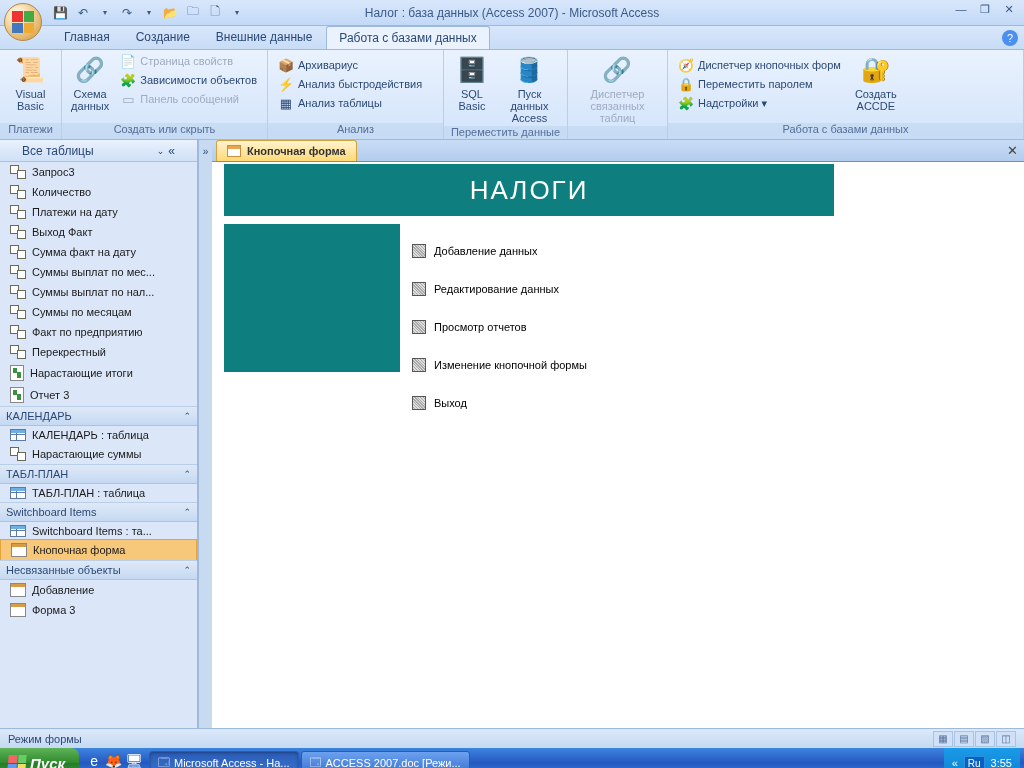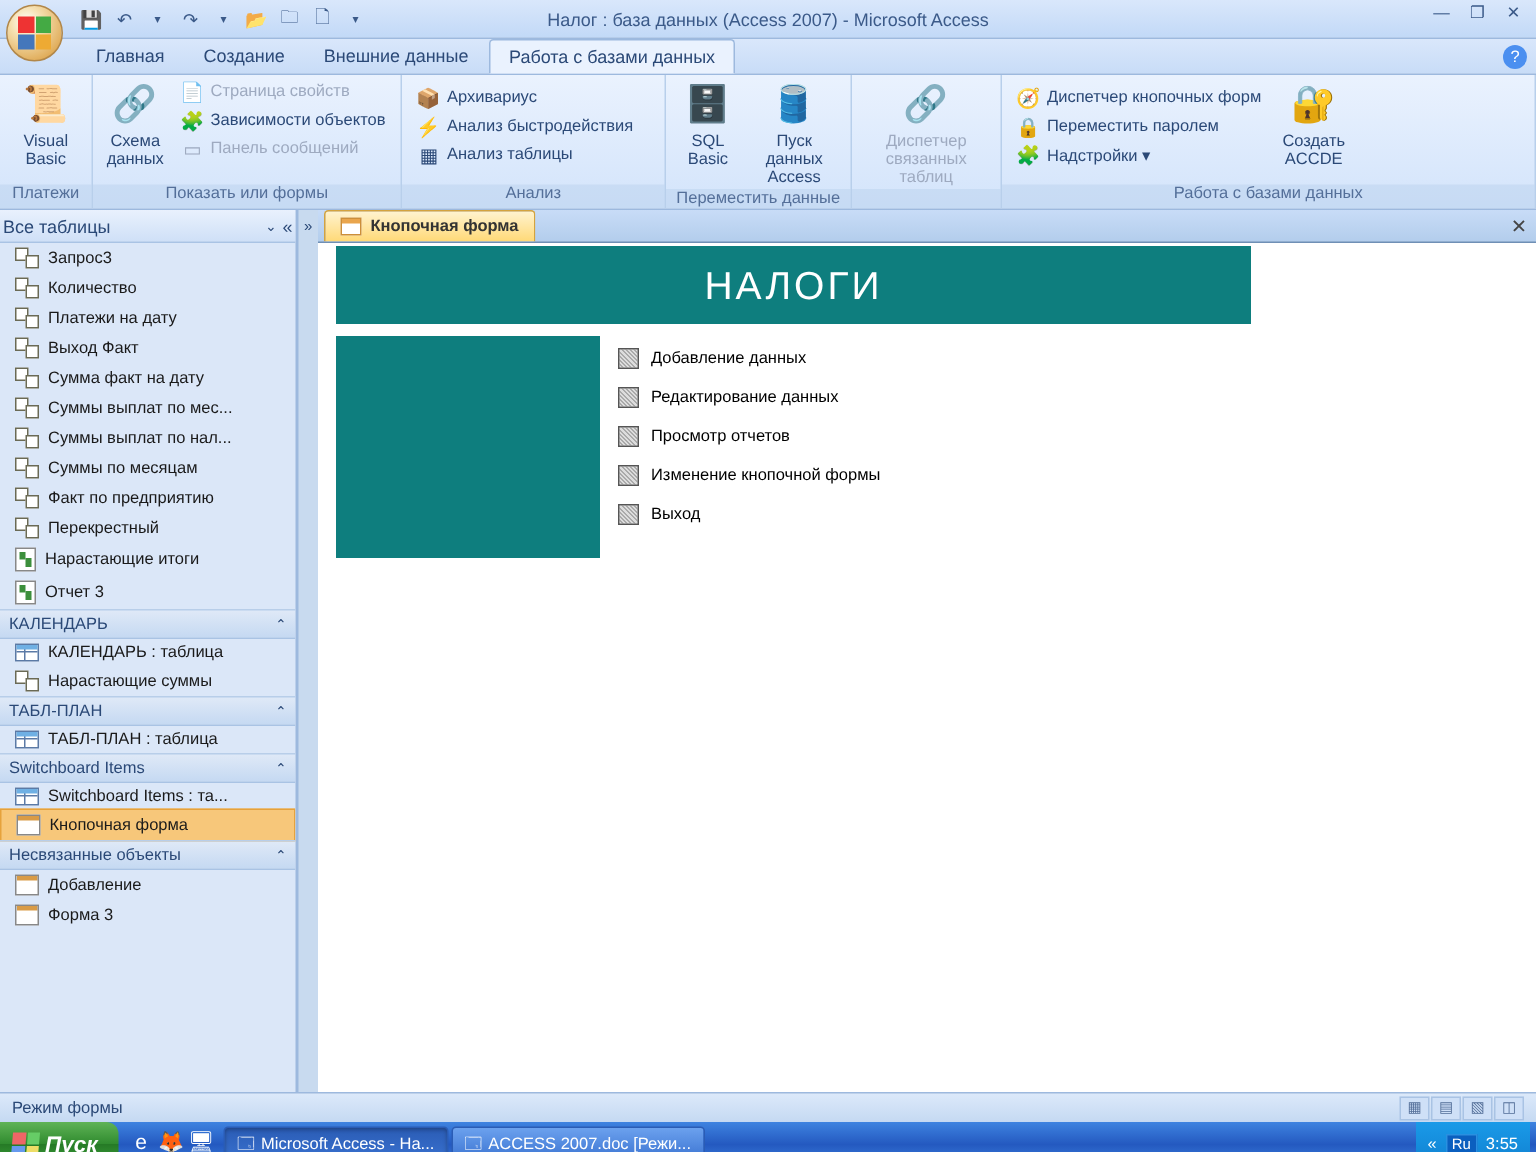--- a/index.html
+++ b/index.html
@@ -30,21 +30,21 @@
 .rb-btn-big { display:flex; flex-direction:column; align-items:center; width: 54px; padding: 2px 0; font-size: 11px; color: #2b4977; text-align:center; line-height: 12px; cursor: default;}
 .rb-btn-big .ico { width: 32px; height: 32px; margin-bottom:2px; display:flex; align-items:center; justify-content:center; font-size:24px; }
 .rb-list { display:flex; flex-direction:column; gap:1px; }
 .rb-item { display:flex; align-items:center; gap:4px; font-size: 11px; color:#2b4977; padding: 1px 4px; white-space:nowrap; cursor: default;}
 .rb-item.disabled { color:#9eaac0; }
 .rb-item .ico-s { width:16px; height:16px; font-size:13px; display:inline-flex; align-items:center; justify-content:center; }
 
 
 .workspace { display:flex; height: 588px; background:#d6e2f2; }
 .navpane { width: 198px; background:#dbe7f8; border-right: 1px solid #9db9de; display:flex; flex-direction:column; overflow: hidden; }
-.nav-header { height: 22px; background: linear-gradient(#e9f1fd,#cfe0f7); border-bottom:1px solid #a9c3e4; display:flex; align-items:center; padding: 0 2px; font-size:12px; color:#2b4977; justify-content:space-between;}
+.nav-header { height: 22px; background: linear-gradient(#e9f1fd,#cfe0f7); border-bottom:1px solid #a9c3e4; display:flex; align-items:center; padding: 0 22px; font-size:12px; color:#2b4977; justify-content:space-between;}
 .nav-header .rt { display:flex; gap:4px; align-items:center; }
 .nav-section { background: linear-gradient(#dfe9f7,#c5d9f2); border-top:1px solid #b8cee9; border-bottom:1px solid #a9c3e4; padding: 3px 6px; font-size: 11px; font-weight:normal; color:#2b4977; display:flex; justify-content:space-between; align-items:center;}
 .nav-list-item { display:flex; align-items:center; gap:6px; padding: 3px 6px 3px 10px; font-size: 11px; color:#1a1a1a; white-space:nowrap; overflow:hidden; text-overflow:ellipsis; cursor: default;}
 .nav-list-item.selected { background: #f7c77a; border:1px solid #e6a23c; margin:-1px 0;}
 .nav-shutter { width:14px; background:#c8daef; border-left:1px solid #9db9de; display:flex; align-items:flex-start; justify-content:center; padding-top:6px; color:#2b4977; font-size:10px;}
 
 
 .ico-query { width:16px; height:14px; position:relative; }
 .ico-query:before { content:""; position:absolute; left:0; top:0; width:7px; height:7px; background:#fff; border:1px solid #6a6a55; }
 .ico-query:after { content:""; position:absolute; right:0; bottom:0; width:7px; height:7px; background:#fff; border:1px solid #6a6a55; }
@@ -61,21 +61,21 @@
 .doc-tab { background: linear-gradient(#fff3cf, #ffd977); border:1px solid #d4a33e; border-bottom:none; border-radius: 3px 3px 0 0; height: 21px; padding: 0 10px; display:flex; align-items:center; gap:6px; font-size: 11px; font-weight: bold; color:#333;}
 .doc-tab .formico { width:14px; height:12px; background:#fff; border:1px solid #cc8f3a; box-shadow: inset 0 3px 0 #e9a54d;}
 .doc-close { position:absolute; right:6px; top:3px; font-size: 13px; color:#444; }
 .doc-body { flex:1; background:#fff; position:relative; overflow:hidden; }
 
 
 .sb-header { position:absolute; left:12px; top:2px; width:610px; height:52px; background:#0e7e7e; display:flex; align-items:center; justify-content:center; }
 .sb-title { color:#fff; font-size: 26px; letter-spacing: 2px; font-weight: 300; }
 .sb-side { position:absolute; left:12px; top:62px; width:176px; height:148px; background:#0e7e7e; }
 .sb-menu { position:absolute; left:200px; top:70px; display:flex; flex-direction:column; gap:12px; }
-.sb-menu-item { display:flex; align-items:center; gap:8px; font-size:11px; color:#000; }
+.sb-menu-item { display:flex; align-items:center; gap:8px; font-size:11px; color:#000;margin-top:12px; }
 .sb-btn { width:14px; height:14px; border:1px solid #555; background: repeating-linear-gradient(45deg,#ddd,#ddd 1px,#aaa 1px,#aaa 2px); }
 
 
 .statusbar { height: 20px; background: linear-gradient(#dce9fa,#c5d9f2); border-top:1px solid #9db9de; display:flex; align-items:center; padding: 0 8px; font-size: 11px; color:#2b4977; justify-content:space-between;}
 .view-switches { display:flex; gap:1px;}
 .view-switches div { width:20px; height:16px; background:#cfe0f7; border:1px solid #a9c3e4; font-size:10px; text-align:center; line-height:14px; color:#546f99;}
 
 
 .taskbar { height: 30px; background: linear-gradient(#3e83e0, #2459c0 50%, #2459c0 50%, #3e83e0); display:flex; align-items:center; gap:2px; padding-right: 4px; }
 .start-btn { height:30px; padding: 0 14px 0 8px; background: linear-gradient(#5fb356,#2f8a2e 50%,#267a26 50%,#3ea33c); color:#fff; font-weight:bold; font-style:italic; font-size:15px; display:flex; align-items:center; gap:4px; border-radius: 0 8px 8px 0;}
@@ -154,21 +154,21 @@
         <div class="rb-item">
             <span class="ico-s">🧩</span>
             <span>Зависимости объектов</span>
           </div>
         <div class="rb-item disabled">
             <span class="ico-s">▭</span>
             <span>Панель сообщений</span>
           </div>
       </div>
     </div>
-    <div class="ribbon-group-label">Показать или формы</div>
+    <div class="ribbon-group-label">Создать или скрыть</div>
   </div>
 
   <div class="ribbon-group" style="width:176px">
     <div class="ribbon-group-body">
       <div class="rb-list" style="margin-top:4px">
         <div class="rb-item">
             <span class="ico-s">📦</span>
             <span>Архивариус</span>
           </div>
         <div class="rb-item">

